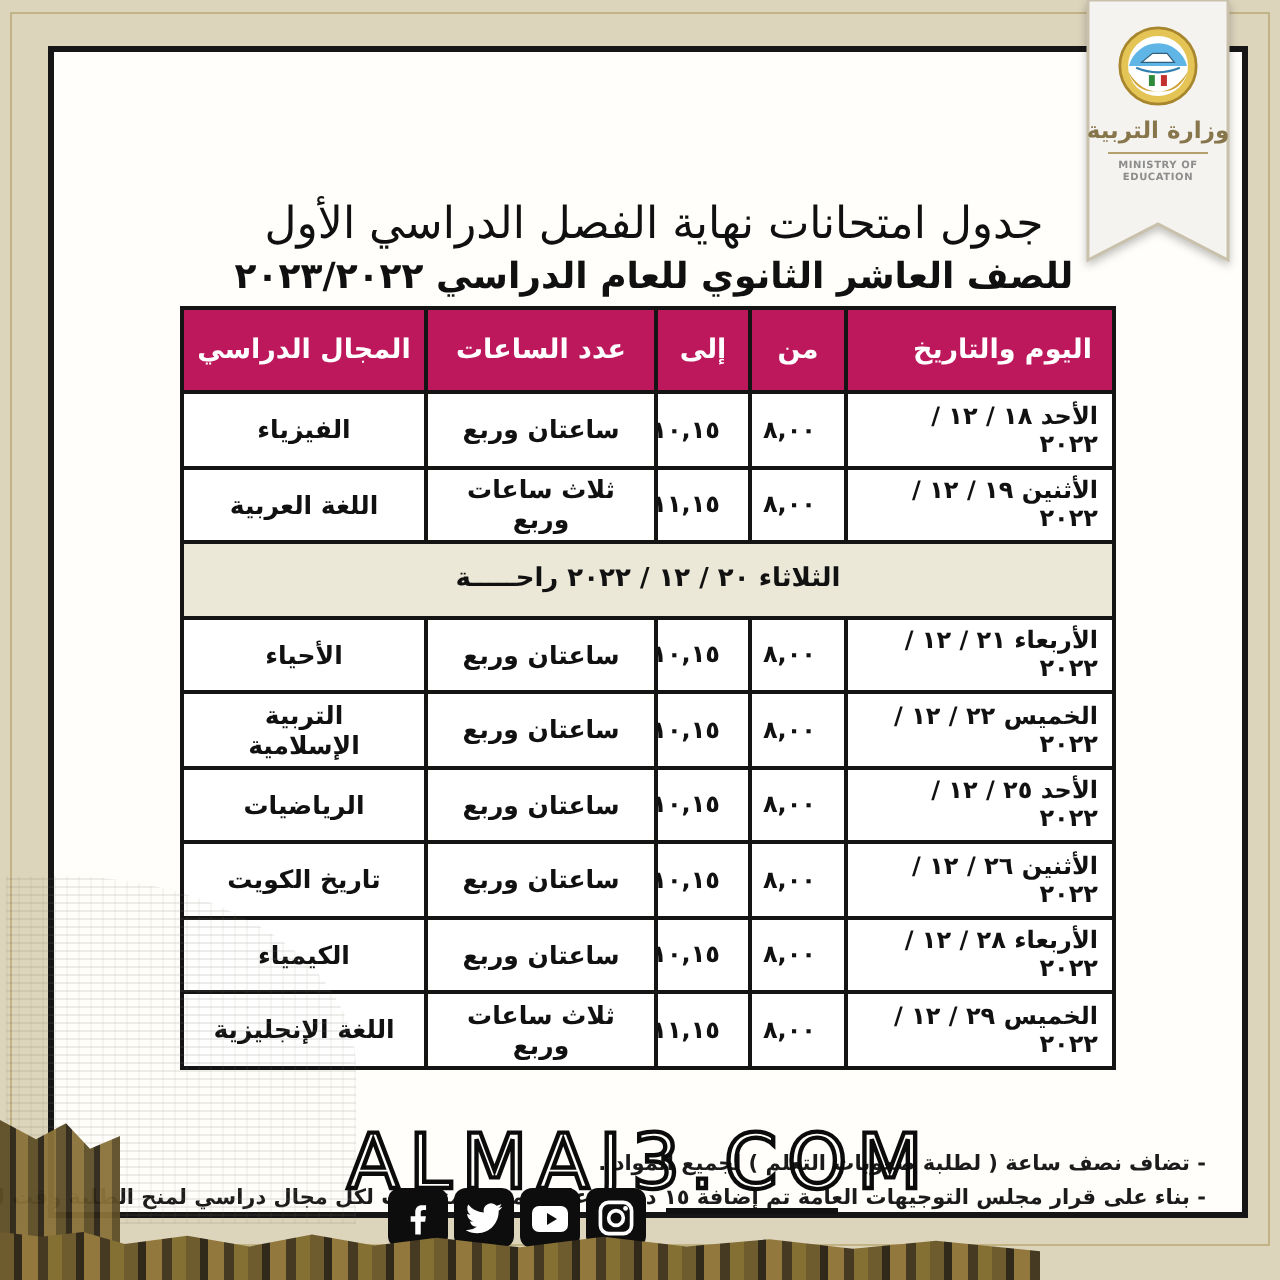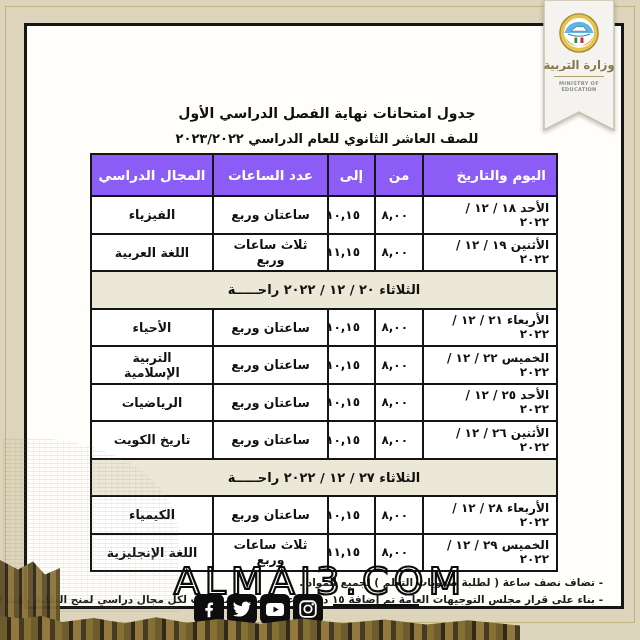--- a/index.html
+++ b/index.html
@@ -33,29 +33,29 @@
   }
   .ministry-en{
     position:absolute;left:0;top:80px;width:72px;text-align:center;
     font-size:5px;color:#8d8d8d;letter-spacing:.3px;font-weight:bold;
   }
   
   .title-block{
     position:absolute;top:74px;left:0;width:600px;text-align:center;
     direction:rtl;z-index:3;color:#101010;
   }
-  .title-line1{font-size:14px;font-weight:bold;line-height:26px;}
-  .title-line2{font-size:13px;font-weight:bold;line-height:25px;}
+  .title-line1{font-size:22px;font-weight:normal;line-height:26px;}
+  .title-line2{font-size:18px;font-weight:bold;line-height:25px;}
   
   table.exam{
     position:absolute;left:63px;top:127px;width:466px;z-index:4;
     border-collapse:collapse;table-layout:fixed;direction:rtl;
   }
   table.exam th{
-    background:#8b5cf6;color:#ffffff;font-size:13.5px;font-weight:bold;
+    background:#be185d;color:#ffffff;font-size:13.5px;font-weight:bold;
     border:2px solid #141414;height:40px;padding:0 4px;text-align:center;
   }
   table.exam th.day-h{text-align:right;padding-right:10px;}
   table.exam td{
     border:2px solid #141414;background:#ffffff;color:#111;
     font-weight:bold;text-align:center;height:35.5px;padding:0 14px;
     font-size:13px;overflow:hidden;
   }
   table.exam td.day{text-align:right;padding-right:7px;font-size:12px;}
   table.exam td.time{font-size:12px;}
@@ -168,23 +168,20 @@
           <td class="time">١٠,١٥</td>
           <td class="dur">ساعتان وربع</td>
           <td class="subj">الرياضيات</td>
         </tr>
         <tr>
           <td class="day">الأثنين ٢٦ / ١٢ / ٢٠٢٢</td>
           <td class="time">٨,٠٠</td>
           <td class="time">١٠,١٥</td>
           <td class="dur">ساعتان وربع</td>
           <td class="subj">تاريخ الكويت</td>
-        </tr>
-        <tr class="rest">
-          <td colspan="5">الثلاثاء ٢٧ / ١٢ / ٢٠٢٢  راحـــــة</td>
         </tr>
         <tr>
           <td class="day">الأربعاء ٢٨ / ١٢ / ٢٠٢٢</td>
           <td class="time">٨,٠٠</td>
           <td class="time">١٠,١٥</td>
           <td class="dur">ساعتان وربع</td>
           <td class="subj">الكيمياء</td>
         </tr>
         <tr>
           <td class="day">الخميس ٢٩ / ١٢ / ٢٠٢٢</td>

